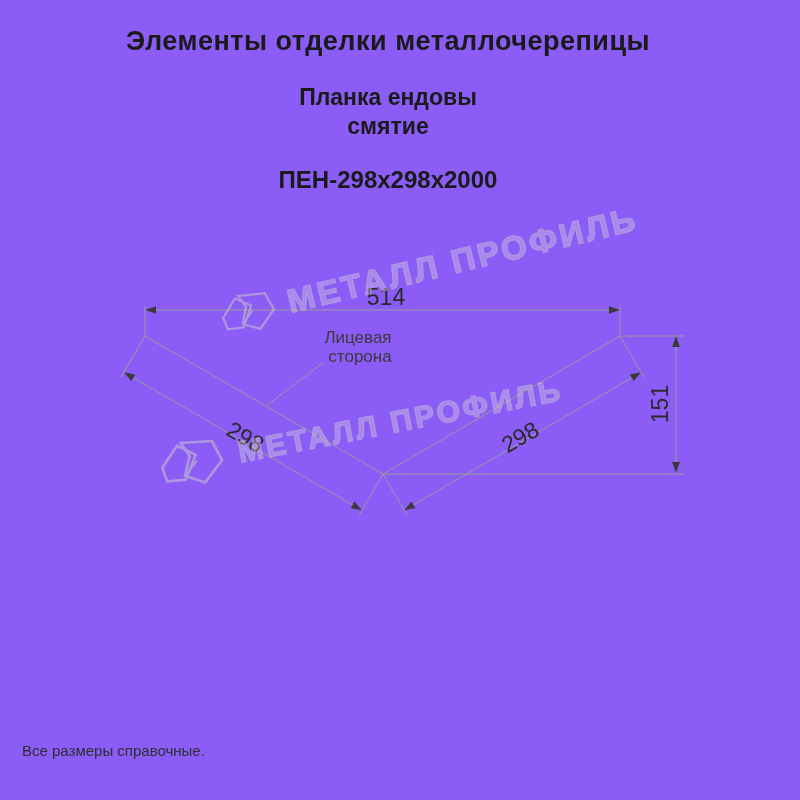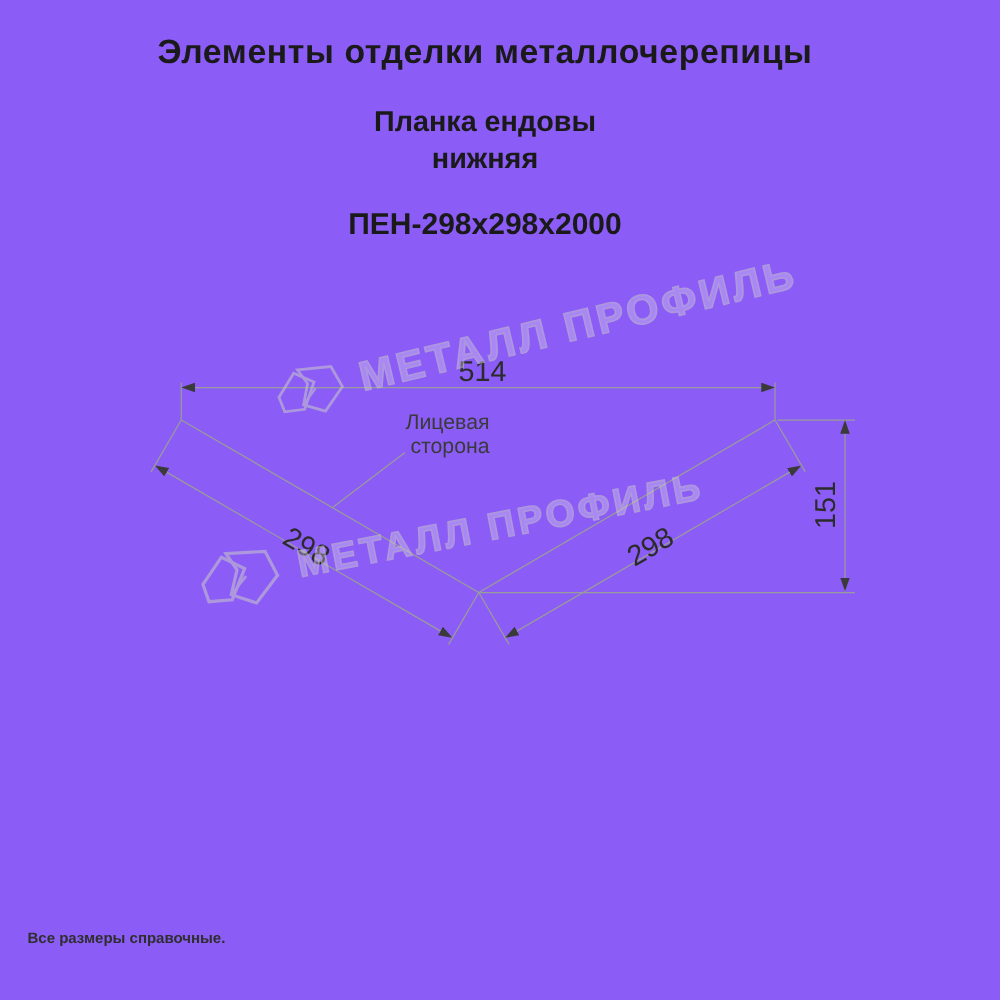--- a/index.html
+++ b/index.html
@@ -32,32 +32,32 @@
   .wm-top{ left:218px; top:292px; transform:rotate(-13.5deg); }
   .wm-bottom{ left:155px; top:438px; transform:rotate(-11deg); }
   .wm-text{
     font-weight:bold; letter-spacing:3px; color:rgba(238,238,238,.55);
     -webkit-text-stroke:1.3px #c9c9c9;
   }
   .wm-top .wm-text{ font-size:33px; }
   .wm-bottom .wm-text{ font-size:30px; }
 
   
-  .footer{ position:absolute; left:22px; top:740px; font-size:12px; line-height:21px; color:#2e2e2e;font-weight:bold; }
+  .footer{ position:absolute; left:22px; top:740px; font-size:15px; line-height:21px; color:#2e2e2e; }
 </style>
 </head>
 <body>
 
 <div class="page">
 
   <div class="header">
     <div class="title">Элементы отделки металлочерепицы</div>
     <div class="subtitle">
       <div>Планка ендовы</div>
-      <div>нижняя</div>
+      <div>смятие</div>
     </div>
     <div class="model">ПЕН-298х298х2000</div>
   </div>
 
   <svg class="diagram" width="800" height="800" viewBox="0 0 800 800">
     <defs>
       <marker id="arr" viewBox="0 0 10 7" refX="10" refY="3.5" markerWidth="11" markerHeight="8" orient="auto-start-reverse">
         <path d="M0,0 L10,3.5 L0,7 Z" fill="#3a3a3a"></path>
       </marker>
     </defs>

